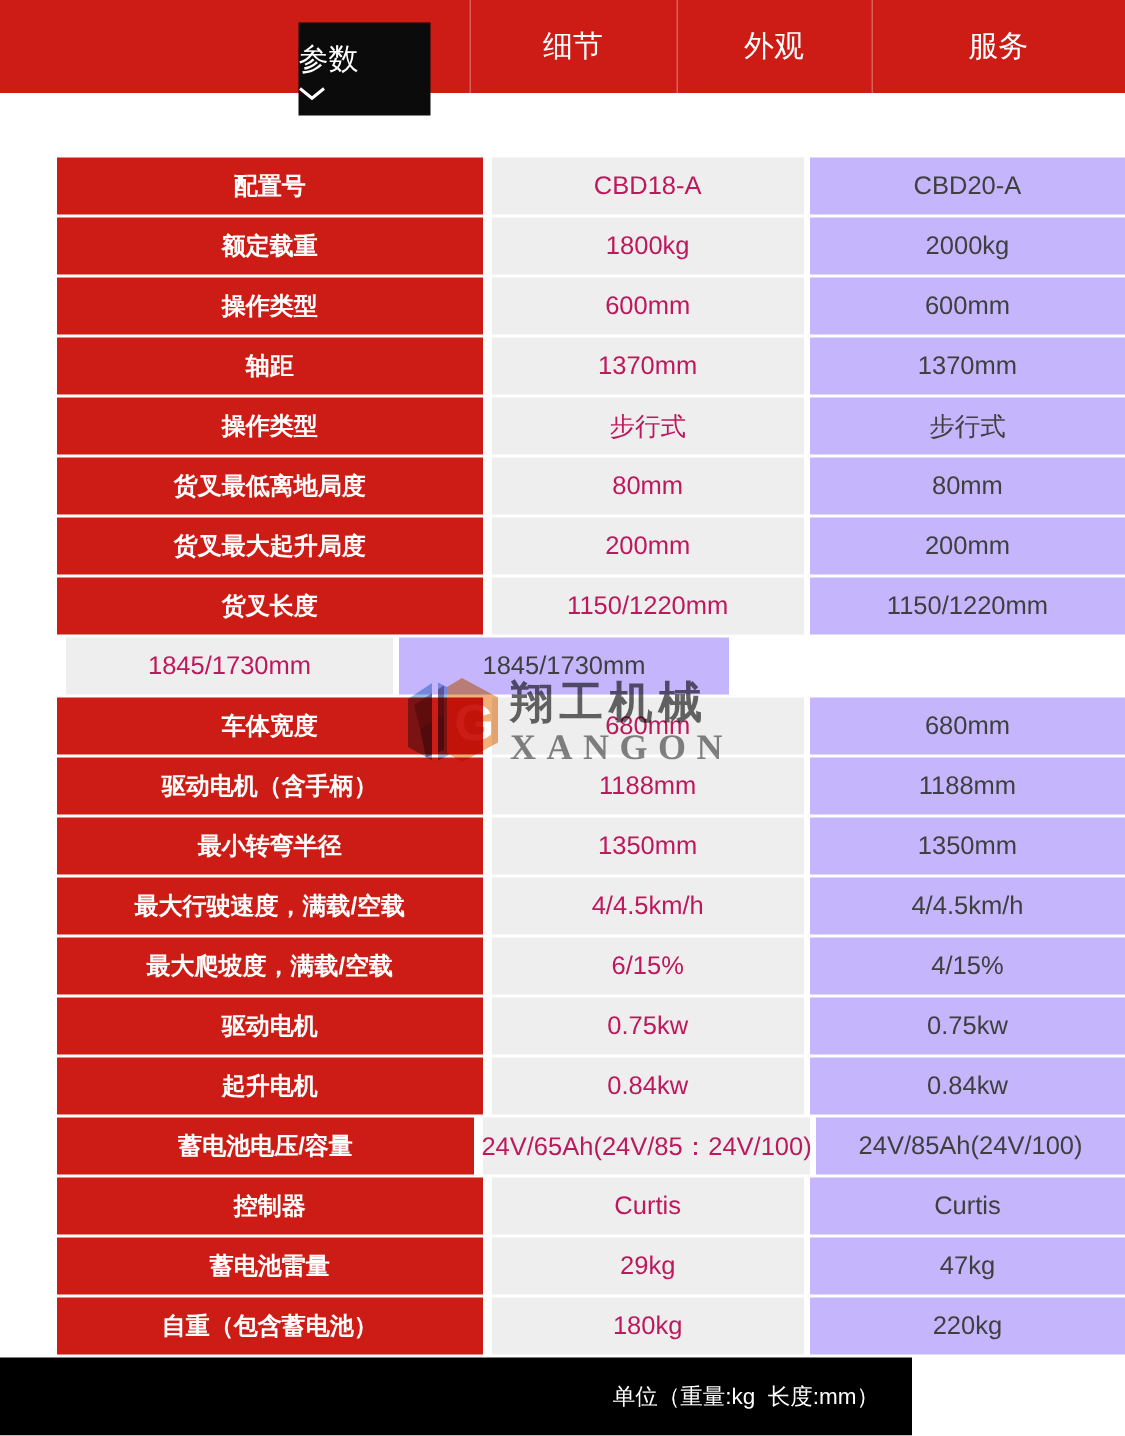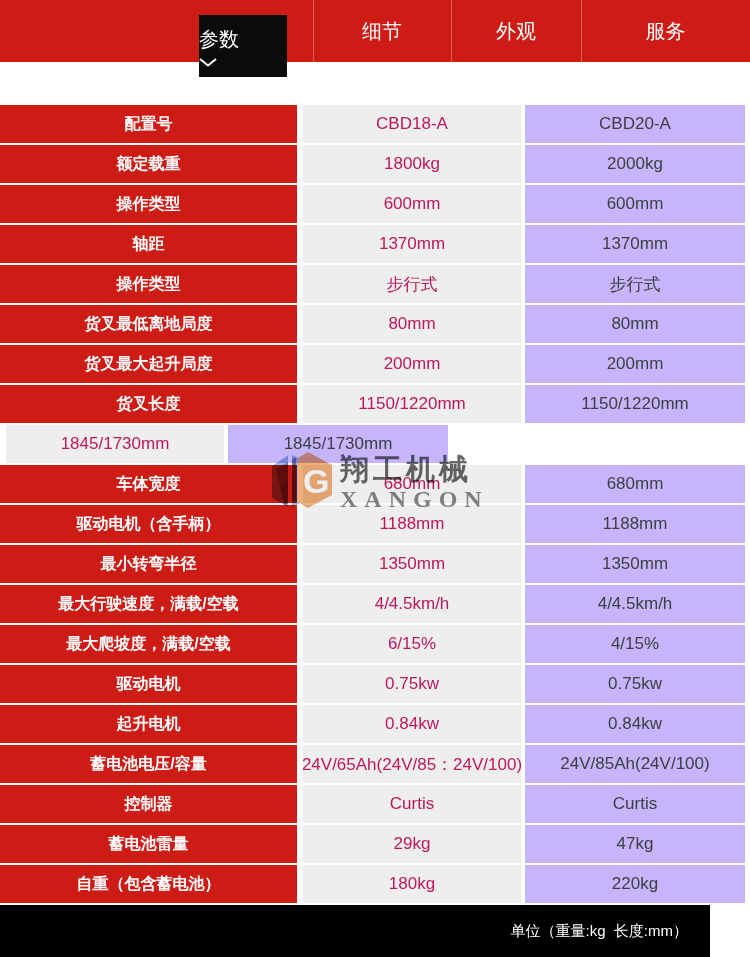--- a/index.html
+++ b/index.html
@@ -20,39 +20,39 @@
   .vdiv{position:absolute;top:0;width:1px;height:62px;background:rgba(255,255,255,.30);}
   #vdiv1{left:313px;} #vdiv2{left:451px;} #vdiv3{left:581px;}
   .tab-active{
     position:absolute;left:199px;top:15px;width:88px;height:62px;background:#0b0b0b;
     color:#ffffff;font-size:20px;z-index:6;display:flex;flex-direction:column;
     align-items:flex-start;justify-content:center;gap:3px;cursor:pointer;
   }
   .tab-active .chev{display:block;margin-top:2px;}
   
   .spec-table{position:absolute;left:0;top:105px;width:750px;}
-  .row{display:flex;height:40px;}
+  .row{display:flex;height:40px;padding-left:38px;}
   .cell{
     height:38px;margin-bottom:2px;display:flex;align-items:center;justify-content:center;
     white-space:nowrap;
   }
   .cell.label{width:297px;background:#cd1b15;color:#ffffff;font-weight:bold;font-size:16px;}
   .cell.v1{width:218px;margin-left:6px;background:#efeeee;color:#be185d;font-size:17px;}
   .cell.v2{width:220px;margin-left:4px;background:#c4b5fd;color:#3f3f3f;font-size:17px;}
   
   .watermark{
     position:absolute;left:266px;top:448px;z-index:3;display:flex;align-items:flex-start;
     mix-blend-mode:multiply;opacity:.92;pointer-events:none;
   }
   .wm-text{margin-left:6px;margin-top:7px;font-family:Liberation Serif, serif;}
   .wm-cn{font-size:29px;font-weight:bold;color:#5a5a5a;letter-spacing:4px;line-height:1;}
   .wm-en{font-size:24px;font-weight:bold;color:#7c7c7c;letter-spacing:7px;line-height:1;margin-top:3px;}
   
   .footer{
-    position:absolute;left:0;top:905px;width:710px;height:52px;background:#000000;
+    position:absolute;left:0;top:905px;width:608px;height:52px;background:#000000;
     display:flex;align-items:center;justify-content:flex-end;box-sizing:border-box;
     padding-right:22px;
   }
   .footer span{color:#ffffff;font-size:15px;white-space:pre;}
 </style>
 </head>
 <body>
 
 <div class="tabbar">
   <div class="vdiv" id="vdiv1"></div>

